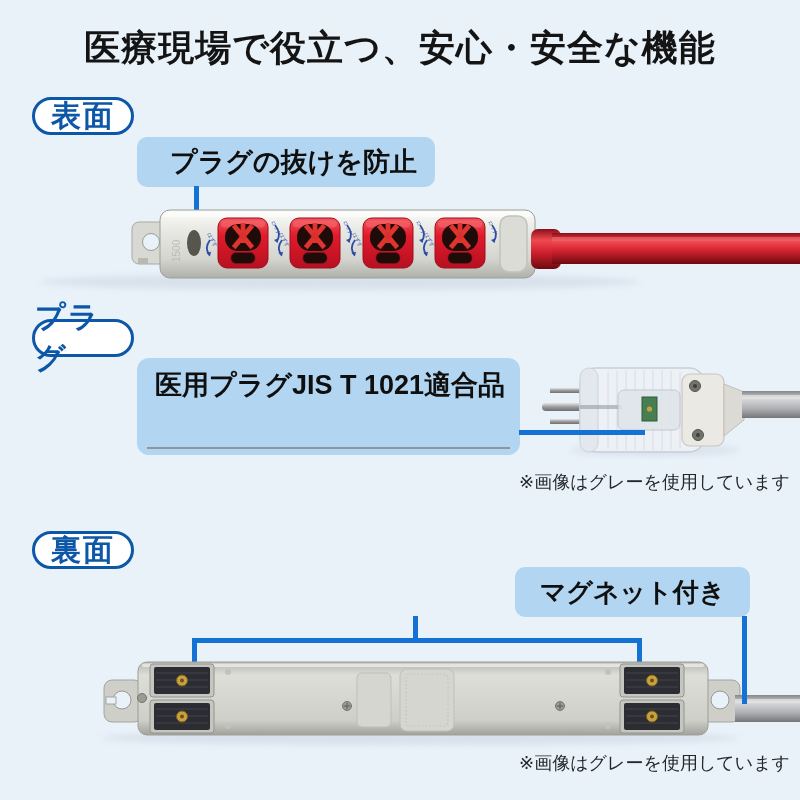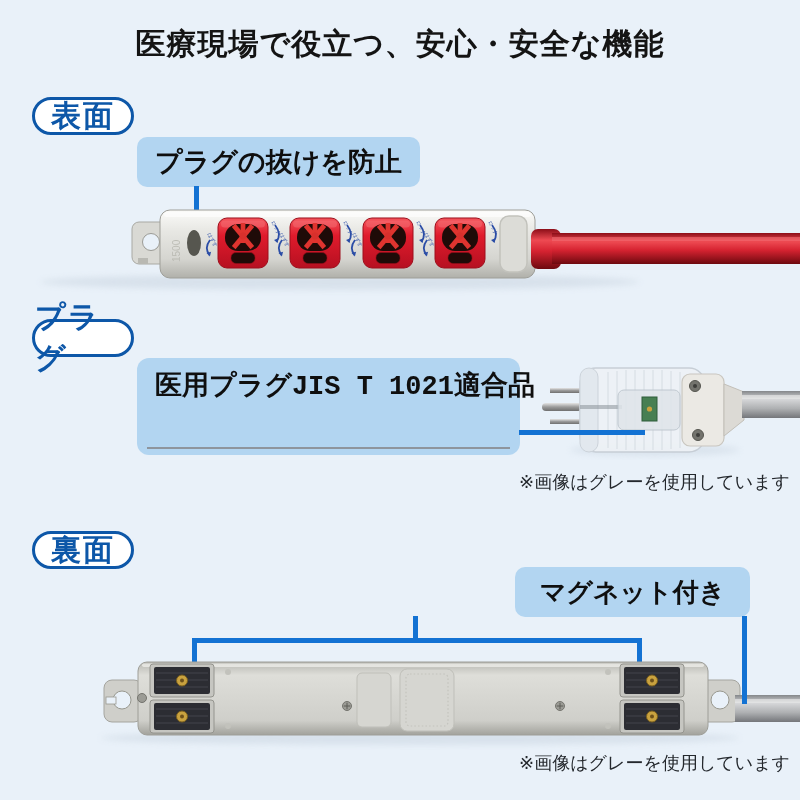--- a/index.html
+++ b/index.html
@@ -2,45 +2,45 @@
 <html><head>
 <meta charset="utf-8">
 <style>
   html,body{margin:0;padding:0;}
   body{font-family:"Liberation Sans","DejaVu Sans",sans-serif;}
   #stage{
     position:relative;width:800px;height:800px;background:#e9f1f9;overflow:hidden;
   }
   .title{
     position:absolute;top:24px;left:0;width:800px;text-align:center;
-    font-size:30px;font-weight:600;color:#141414;letter-spacing:1px;white-space:nowrap;
+    font-size:36px;font-weight:600;color:#141414;letter-spacing:1px;white-space:nowrap;
   }
   .pill{
     position:absolute;width:102px;height:38px;box-sizing:border-box;
     border:3.5px solid #0d57a8;border-radius:21px;background:#ffffff;
     color:#0d57a8;font-size:30px;font-weight:700;letter-spacing:2px;
     display:flex;align-items:center;justify-content:center;
   }
   .pill-front{top:97px;left:32px;}
   .pill-plug{top:319px;left:32px;}
   .pill-back{top:531px;left:32px;}
   .callout{
     position:absolute;background:#b2d5f1;border-radius:10px;
     color:#0f0f0f;font-weight:700;display:flex;align-items:center;justify-content:center;
   }
-  .callout-front{top:137px;left:137px;width:283px;height:50px;font-size:27px;}
+  .callout-front{top:137px;left:137px;width:283px;height:50px;font-size:27px;padding-left:15px;}
   .callout-magnet{top:567px;left:229px;width:217px;height:50px;font-size:26px;}
   .callout-cable{top:567px;left:515px;width:235px;height:50px;font-size:26px;}
   .callout-plugbox{
     position:absolute;top:358px;left:137px;width:383px;height:97px;
     background:#b2d5f1;border-radius:12px;color:#0f0f0f;font-weight:700;
     display:flex;flex-direction:column;justify-content:space-between;box-sizing:border-box;
     padding:6px 0;
   }
-  .plugbox-row{height:41px;display:flex;align-items:center;padding-left:18px;font-size:27px;white-space:nowrap;font-family:Liberation Mono, monospace;}
+  .plugbox-row{height:41px;display:flex;align-items:center;padding-left:18px;font-size:27px;white-space:nowrap;}
   .plugbox-divider{height:2px;background:#8e959d;margin:0 10px;}
   .cline{position:absolute;background:#1372d3;}
   .note{
     position:absolute;color:#24282d;font-size:18px;white-space:nowrap;
   }
   .note-plug{top:470px;right:10px;}
   .note-back{top:751px;right:10px;}
   .photo{position:absolute;}
 </style>
 </head>

